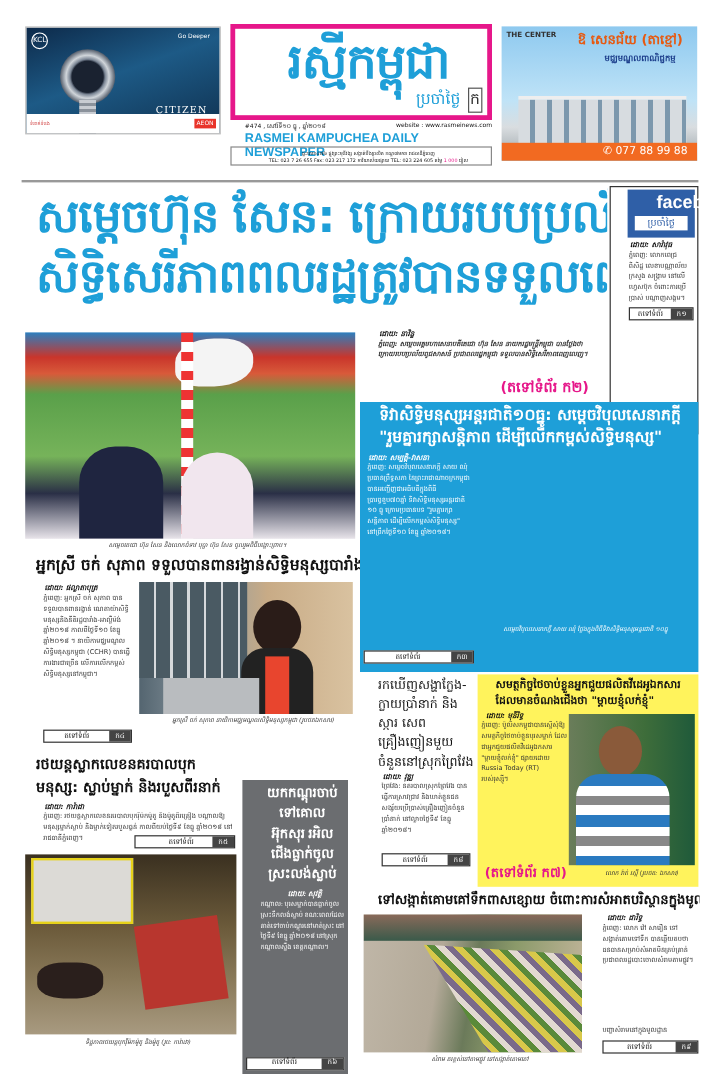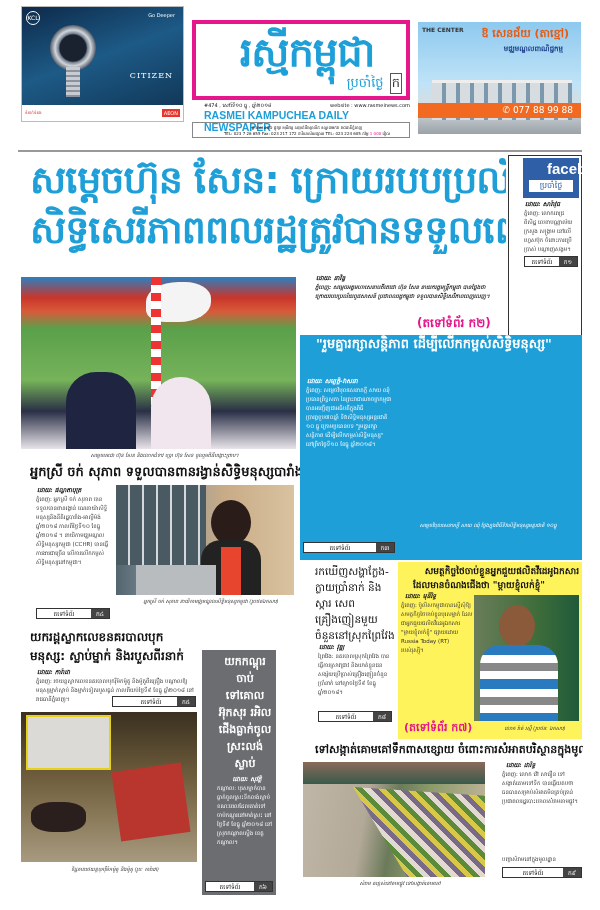--- a/index.html
+++ b/index.html
@@ -1,40 +1,40 @@
 <!DOCTYPE html>
 <html><head>
 <meta charset="utf-8">
 <style>
   * { box-sizing: border-box; margin: 0; padding: 0; }
   body { width: 600px; height: 910px; background: #fff; font-family: "DejaVu Sans", sans-serif; position: relative; overflow: hidden; color: #111; }
   .abs { position: absolute; padding-left: 12px; }
   
-  .ad-left { left: 21px; top: 6px; width: 163px; height: 116px; border: 1px solid #bbb; background: linear-gradient(160deg,#0d2a4a 0%,#1d5a86 45%,#0f3150 100%); overflow: hidden; }
+  .ad-left { left: 21px; top: 22px; width: 163px; height: 90px; border: 1px solid #bbb; background: linear-gradient(160deg,#0d2a4a 0%,#1d5a86 45%,#0f3150 100%); overflow: hidden; }
   .ad-left .watch { position: absolute; left: 28px; top: 18px; width: 46px; height: 46px; border-radius: 50%; background: radial-gradient(circle,#1a2230 40%,#7a8594 45%,#d0d5da 55%,#5a6370 70%); }
   .ad-left .band { position: absolute; left: 44px; top: 60px; width: 14px; height: 30px; background: repeating-linear-gradient(#c8ccd2 0 3px,#8b929b 3px 5px); }
   .ad-left .brand { position: absolute; right: 10px; top: 64px; color: #fff; font-family: "DejaVu Serif", serif; font-size: 8px; letter-spacing: 1px; }
   .ad-left .tag { position: absolute; right: 8px; top: 5px; color: #fff; font-size: 5px; }
   .ad-left .logo { position: absolute; left: 4px; top: 4px; color: #fff; font-size: 6px; border: 1px solid #fff; border-radius: 50%; width: 14px; height: 14px; text-align: center; line-height: 12px; }
   .ad-left .strip { position: absolute; left: 0; bottom: 0; width: 100%; height: 16px; background: #fff; font-size: 4px; color: #c33; padding: 2px 3px; display: flex; justify-content: space-between; align-items: center; }
   .ad-left .strip .badge { background: #e8342a; color: #fff; font-size: 5px; padding: 1px 2px; }
   .masthead { left: 192px; top: 20px; width: 218px; height: 80px; border: 4px solid #e6178a; background: #fff; overflow: hidden; }
   .masthead .mast-title { color: #1e9fd8; font-size: 40px; font-weight: bold; text-align: center; line-height: 56px; letter-spacing: -1px; }
   .masthead .mast-sub { position: absolute; right: 4px; bottom: 2px; color: #1e9fd8; font-size: 13px; }
   .masthead .mast-box { display: inline-block; border: 1px solid #555; color: #333; padding: 0 1px; margin-left: 2px; }
   .issue-line { left: 192px; top: 102px; width: 218px; font-size: 5px; display: flex; justify-content: space-between; }
   .en-title { left: 192px; top: 109px; width: 218px; color: #1e9fd8; font-size: 10.5px; font-weight: bold; text-align: left; font-family: "Liberation Sans", sans-serif; letter-spacing: 0; }
   .address { left: 192px; top: 122px; width: 218px; height: 16px; border: 1px solid #888; font-size: 4px; text-align: center; padding-top: 2px; line-height: 6px; }
   .address .price { color: #e6178a; }
   .ad-right { left: 418px; top: 22px; width: 163px; height: 112px; background: linear-gradient(#8ec9ef 0%,#bfe3f7 55%,#d9dde0 75%,#9aa3a8 100%); overflow: hidden; }
   .ad-right .center-logo { position: absolute; left: 4px; top: 4px; font-size: 6px; color: #333; font-weight: bold; }
   .ad-right .ad-head { position: absolute; right: 12px; top: 4px; color: #e65a12; font-size: 11px; font-weight: bold; }
   .ad-right .ad-sub { position: absolute; right: 18px; top: 22px; color: #1d3f8c; font-size: 7px; font-weight: bold; }
   .ad-right .building { position: absolute; left: 14px; top: 58px; width: 140px; height: 40px; background: repeating-linear-gradient(90deg,#d7dce0 0 10px,#7c98ad 10px 14px); border-top: 3px solid #eee; }
-  .ad-right .phone-bar { position: absolute; left: 0; bottom: 16px; width: 100%; height: 15px; background: #f26a21; color: #fff; font-size: 9px; text-align: right; padding-right: 8px; line-height: 15px; }
+  .ad-right .phone-bar { position: absolute; left: 0; bottom: 0; width: 100%; height: 15px; background: #f26a21; color: #fff; font-size: 9px; text-align: right; padding-right: 8px; line-height: 15px; }
   .rule { left: 18px; top: 150px; width: 564px; height: 2px; background: #999; }
   .headline { left: 18px; width: 488px; color: #1e9fd8; font-size: 38px; font-weight: bold; line-height: 48px; white-space: nowrap; overflow: hidden; letter-spacing: -1px; }
   
   .fb-box { left: 508px; top: 155px; width: 74px; height: 207px; border: 1px solid #333; }
   .fb-logo { margin: 2px; height: 40px; background: #2f5fa7; color: #fff; text-align: center; }
   .fb-logo .fb-word { font-size: 15px; font-weight: bold; font-family: "Liberation Sans", sans-serif; line-height: 22px; margin-left: 24px; }
   .fb-logo .fb-sub { font-size: 8px; background: #fff; color: #2f5fa7; margin: 0 6px; line-height: 12px; }
   .fb-title { font-size: 9px; font-weight: bold; padding: 2px 3px; line-height: 13px; }
   .byline { font-size: 6px; font-weight: bold; font-style: italic; padding-left: 4px; }
   .body-text { font-size: 5.5px; line-height: 9px; color: #333; padding: 0 3px; }
@@ -121,20 +121,21 @@
 </div>
 <div class="abs caption" style="left:21px;top:451px;width:275px;">សម្តេចតេជោ ហ៊ុន សែន និងលោកជំទាវ បុប្ផា ហ៊ុន សែន ចូលរួមពិធីបង្ហោះព្រាប។</div>
 
 <div class="abs" style="left:300px;top:274px;width:205px;">
   <div class="byline">ដោយ: នាវិន្ទ</div>
   <div class="body-text" style="font-weight:bold;font-style:italic;">ភ្នំពេញ: សម្តេចអគ្គមហាសេនាបតីតេជោ ហ៊ុន សែន នាយករដ្ឋមន្ត្រីកម្ពុជា បានថ្លែងថា ក្រោយរបបប្រល័យពូជសាសន៍ ប្រជាពលរដ្ឋកម្ពុជា ទទួលបានសិទ្ធិសេរីភាពពេញលេញ។</div>
 </div>
 <div class="abs see-page" style="left:405px;top:315px;">(តទៅទំព័រ ក២)</div>
 
 <div class="abs blue-box" style="left:300px;top:335px;width:282px;height:225px;">
+  <div class="sub-head" style="color:#fff;font-size:13px;padding:3px 4px 0;line-height:18px;">ទិវាសិទ្ធិមនុស្សអន្តរជាតិ១០ធ្នូ: សម្តេចវិបុលសេនាភក្តី</div>
   <div class="sub-head" style="color:#fff;font-size:13px;padding:0 4px;line-height:18px;">"រួមគ្នារក្សាសន្តិភាព ដើម្បីលើកកម្ពស់សិទ្ធិមនុស្ស"</div>
   <div style="position:absolute;left:3px;top:42px;width:92px;color:#fff;">
     <div class="byline" style="color:#fff;">ដោយ: សម្បត្តិ-វាសនា</div>
     <div class="body-text" style="color:#fff;height:130px;overflow:hidden;">ភ្នំពេញ: សម្តេចវិបុលសេនាភក្តី សាយ ឈុំ ប្រធានព្រឹទ្ធសភា នៃព្រះរាជាណាចក្រកម្ពុជា បានអញ្ជើញជាអធិបតីក្នុងពិធីប្រារព្ធខួប៧០ឆ្នាំ ទិវាសិទ្ធិមនុស្សអន្តរជាតិ ១០ ធ្នូ ក្រោមប្រធានបទ "រួមគ្នារក្សាសន្តិភាព ដើម្បីលើកកម្ពស់សិទ្ធិមនុស្ស" នៅព្រឹកថ្ងៃទី១០ ខែធ្នូ ឆ្នាំ២០១៨។</div>
   </div>
   <div class="caption" style="position:absolute;left:98px;top:186px;width:180px;color:#fff;">សម្តេចវិបុលសេនាភក្តី សាយ ឈុំ ថ្លែងក្នុងពិធីទិវាសិទ្ធិមនុស្សអន្តរជាតិ ១០ធ្នូ</div>
   <div class="cont-box" style="position:absolute;left:0;top:204px;width:92px;background:#fff;">
     <span class="cont-label">តទៅទំព័រ</span>
     <span class="cont-page">ក៣</span>
   </div>
@@ -151,59 +152,59 @@
 </div>
 <div class="abs photo" style="left:116px;top:485px;width:178px;height:110px;background:linear-gradient(90deg,#546570 0%,#8d9aa2 30%,#c8ab86 60%,#d9c2a0 100%);">
   <div style="position:absolute;left:0;top:0;width:90px;height:80px;background:repeating-linear-gradient(90deg,#4a5a63 0 12px,#d6d9dc 12px 14px);"></div>
   <div style="position:absolute;left:95px;top:15px;width:40px;height:45px;background:#2a1c18;border-radius:50%;"></div>
   <div style="position:absolute;left:85px;top:55px;width:60px;height:55px;background:#222;border-radius:20px 20px 0 0;"></div>
   <div style="position:absolute;left:105px;top:62px;width:20px;height:48px;background:#e8452e;"></div>
   <div style="position:absolute;left:20px;top:80px;width:80px;height:30px;background:#b9bcbf;"></div>
 </div>
 <div class="abs caption" style="left:116px;top:597px;width:178px;">អ្នកស្រី ចក់ សុភាព នាយិកាមជ្ឈមណ្ឌលសិទ្ធិមនុស្សកម្ពុជា (រូបថតឯកសារ)</div>
 
-<div class="abs sub-head" style="left:18px;top:628px;width:180px;font-size:12px;line-height:19px;">យករដ្តស្លាកលេខនគរបាលបុក</div>
+<div class="abs sub-head" style="left:18px;top:628px;width:180px;font-size:12px;line-height:19px;">រថយន្តស្លាកលេខនគរបាលបុក</div>
 <div class="abs sub-head" style="left:18px;top:647px;width:180px;font-size:12px;line-height:19px;">មនុស្ស: ស្លាប់ម្នាក់ និងរបួសពីរនាក់</div>
 <div class="abs" style="left:21px;top:668px;width:176px;">
   <div class="byline">ដោយ: ការ៉ាដា</div>
   <div class="body-text" style="height:27px;overflow:hidden;">ភ្នំពេញ: រថយន្តស្លាកលេខនគរបាលបុករ៉ឺម៉កម៉ូតូ និងម៉ូតូពីរគ្រឿង បណ្តាលឱ្យមនុស្សម្នាក់ស្លាប់ និងម្នាក់ទៀតរបួសធ្ងន់ កាលពីយប់ថ្ងៃទី៩ ខែធ្នូ ឆ្នាំ២០១៨ នៅរាជធានីភ្នំពេញ។</div>
 </div>
 <div class="abs cont-box" style="left:112px;top:696px;width:84px;margin:0;">
   <span class="cont-label">តទៅទំព័រ</span>
   <span class="cont-page">ក៥</span>
 </div>
 <div class="abs photo" style="left:21px;top:712px;width:176px;height:150px;background:linear-gradient(#3a3020 0%,#6b5a3a 40%,#8a7a5a 70%,#a89a80 100%);">
   <div style="position:absolute;left:5px;top:3px;width:85px;height:55px;border:2px solid #e6d21a;background:#dcdad6;"></div>
   <div style="position:absolute;left:95px;top:55px;width:70px;height:70px;background:#b8362e;transform:rotate(-8deg);"></div>
   <div style="position:absolute;left:10px;top:90px;width:55px;height:30px;background:#2a1f1c;border-radius:40%;"></div>
 </div>
 <div class="abs caption" style="left:21px;top:865px;width:176px;">ទិដ្ឋភាពរថយន្តបុករ៉ឺម៉កម៉ូតូ និងម៉ូតូ (រូប: ការ៉ាដា)</div>
 
-<div class="abs gray-box" style="left:202px;top:650px;width:74px;height:245px;">
+<div class="abs gray-box" style="left:202px;top:650px;width:88px;height:245px;font-family:Liberation Serif, serif;">
   <div style="font-size:11px;font-weight:bold;line-height:17px;padding:3px 4px;text-align:center;">យកកណ្តុរចាប់ទៅគោល អ៊ុកសុរ រអិលជើងធ្លាក់ចូលស្រះលង់ស្លាប់</div>
   <div class="byline" style="color:#fff;text-align:center;">ដោយ: សុវត្ថិ</div>
   <div class="body-text" style="color:#fff;height:108px;overflow:hidden;">កណ្តាល: បុរសម្នាក់បានធ្លាក់ចូលស្រះទឹកលង់ស្លាប់ ខណៈពេលដែលគាត់ទៅចាប់កណ្តុរនៅមាត់ស្រះ នៅថ្ងៃទី៩ ខែធ្នូ ឆ្នាំ២០១៨ នៅស្រុកកណ្តាលស្ទឹង ខេត្តកណ្តាល។</div>
   <div class="cont-box" style="background:#fff;color:#111;position:absolute;bottom:0;left:0;right:0;">
     <span class="cont-label">តទៅទំព័រ</span>
     <span class="cont-page">ក៦</span>
   </div>
 </div>
 
 <div class="abs" style="left:303px;top:563px;width:92px;">
   <div style="font-size:10.5px;font-weight:normal;line-height:16px;">រកឃើញសង្ហាក្លែង-ក្លាយប្រាំនាក់ និងស្ការ សេពគ្រឿងញៀនមួយចំនួននៅស្រុកព្រៃវែង</div>
   <div class="byline">ដោយ: វុឌ្ឍ</div>
   <div class="body-text" style="height:56px;overflow:hidden;">ព្រៃវែង: នគរបាលស្រុកព្រៃវែង បានធ្វើការស្រាវជ្រាវ និងឃាត់ខ្លួនជនសង្ស័យប្រើប្រាស់គ្រឿងញៀនចំនួនប្រាំនាក់ នៅល្ងាចថ្ងៃទី៩ ខែធ្នូ ឆ្នាំ២០១៨។</div>
   <div class="cont-box">
     <span class="cont-label">តទៅទំព័រ</span>
     <span class="cont-page">ក៨</span>
   </div>
 </div>
 
 <div class="abs yellow-box" style="left:398px;top:562px;width:184px;height:177px;">
-  <div class="sub-head" style="font-size:9px;line-height:14px;padding:2px 3px 0;text-align:right;">សមត្ថកិច្ចថៃចាប់ខ្លួនអ្នកជួយផលិតវីដេអូឯកសារ</div>
+  <div class="sub-head" style="font-size:9px;line-height:14px;padding:2px 3px 0;">សមត្ថកិច្ចថៃចាប់ខ្លួនអ្នកជួយផលិតវីដេអូឯកសារ</div>
   <div class="sub-head" style="font-size:9px;line-height:14px;padding:0 3px;">ដែលមានចំណងជើងថា "ម្តាយខ្ញុំលក់ខ្ញុំ"</div>
   <div style="position:absolute;left:3px;top:30px;width:72px;">
     <div class="byline">ដោយ: មុនីរិទ្ធ</div>
     <div class="body-text" style="height:110px;overflow:hidden;padding:0;">ភ្នំពេញ: ប៉ូលិសកម្ពុជាបានស្នើសុំឱ្យសមត្ថកិច្ចថៃចាប់ខ្លួនបុរសម្នាក់ ដែលជាអ្នកជួយផលិតវីដេអូឯកសារ "ម្តាយខ្ញុំលក់ខ្ញុំ" ផ្សាយដោយ Russia Today (RT) របស់រុស្ស៊ី។</div>
   </div>
   <div class="photo" style="position:absolute;left:76px;top:33px;width:105px;height:126px;background:linear-gradient(90deg,#6a7d5a 0%,#3e6d3a 60%,#1f5a3a 100%);">
     <div style="position:absolute;left:25px;top:10px;width:36px;height:42px;background:#8a5a3a;border-radius:50%;"></div>
     <div style="position:absolute;left:6px;top:50px;width:78px;height:76px;background:repeating-linear-gradient(#2a7ac0 0 10px,#fff 10px 18px,#888 18px 26px,#fff 26px 34px);border-radius:20px 20px 0 0;"></div>
   </div>
   <div class="see-page" style="position:absolute;left:6px;top:158px;font-size:11px;">(តទៅទំព័រ ក៧)</div>

